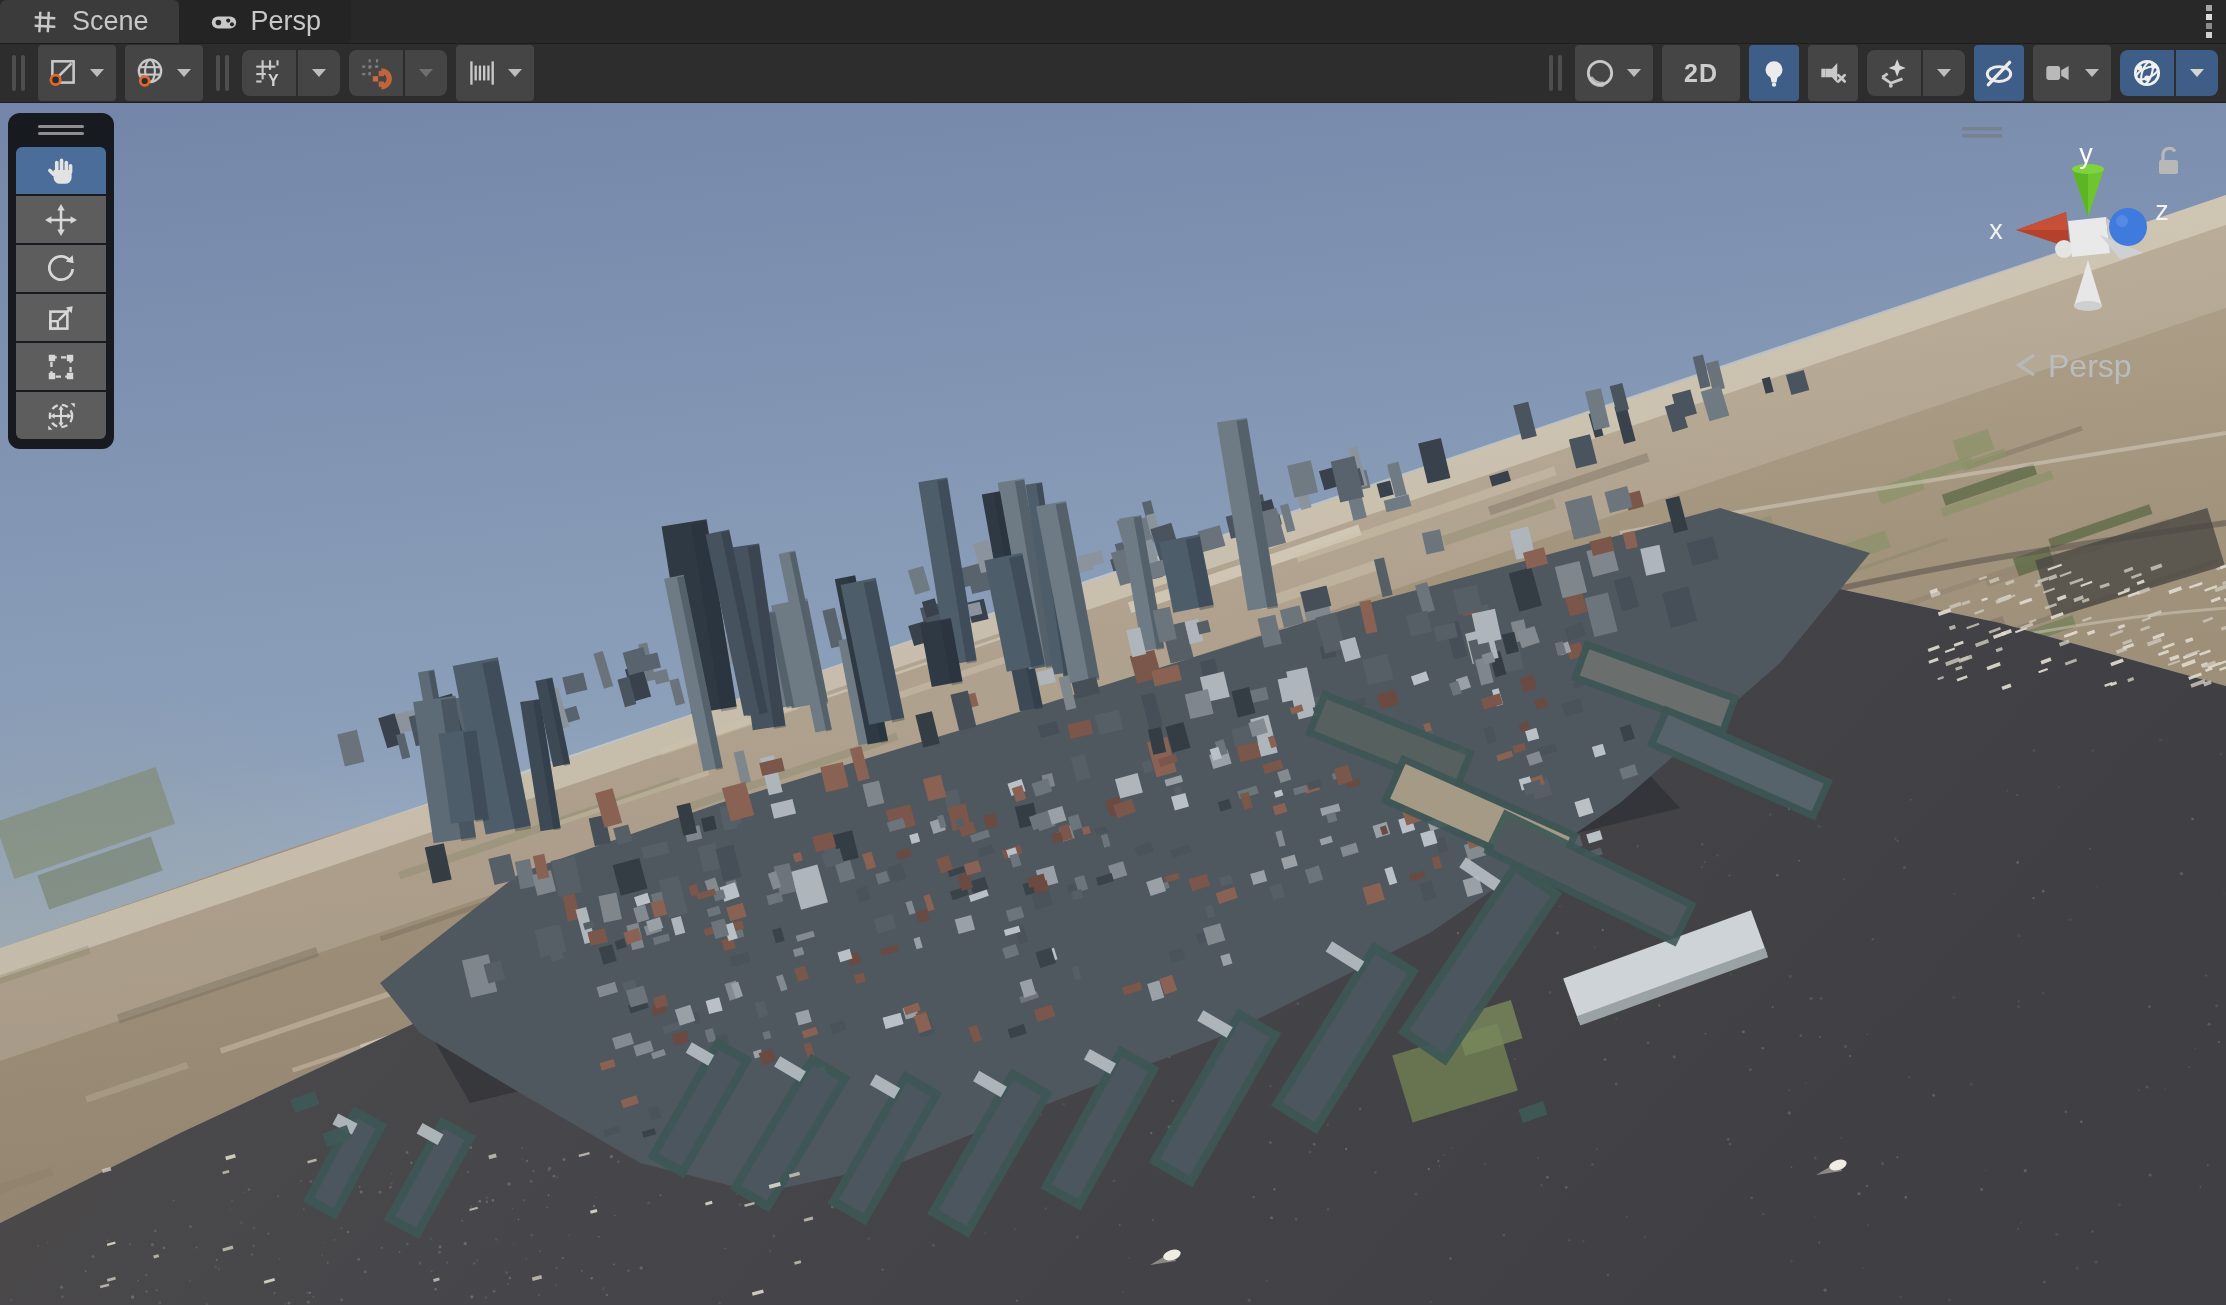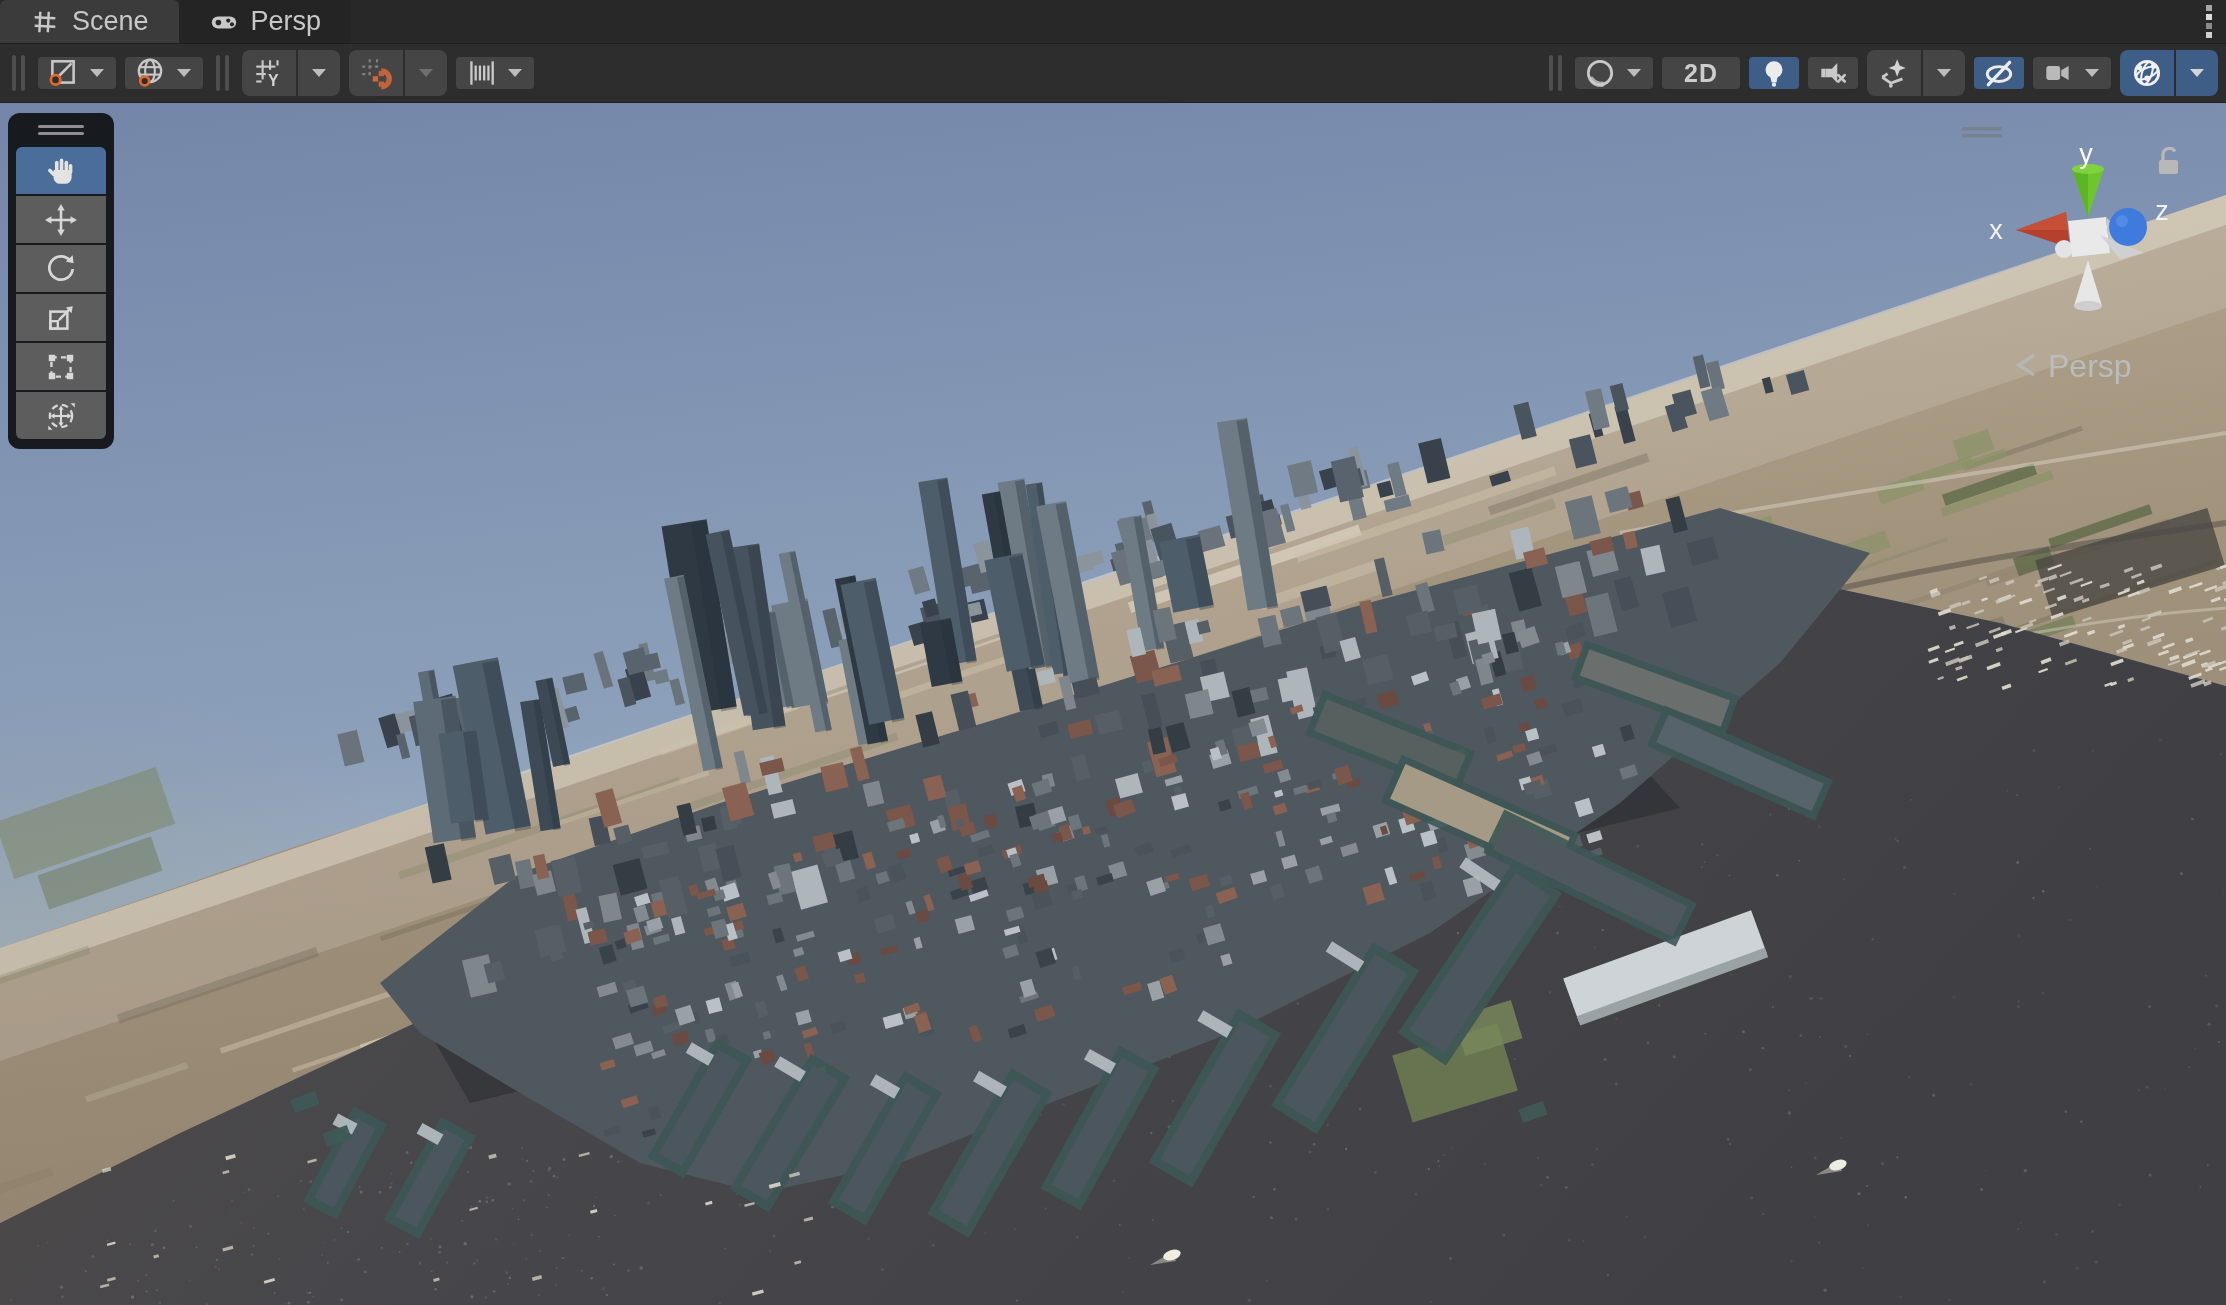--- a/index.html
+++ b/index.html
@@ -18,21 +18,21 @@
   .kebab i:nth-child(2){background:#dcdcdc;}
   .kebab i:nth-child(3){background:#8b8b8b;}
   .kebab i:nth-child(4){background:#cfcfcf;}
 
   
   .toolbar{height:59px;background:#2d2d2d;display:flex;align-items:center;padding:0 8px;box-sizing:border-box;border-bottom:1px solid #202020;}
   .tb-left,.tb-right{display:flex;align-items:center;gap:9px;}
   .tb-spacer{flex:1;}
   .grip{display:flex;gap:5px;margin:0 4px;}
   .grip i{display:block;width:4px;height:36px;background:#4e4e4e;border-radius:2px;}
-  .tb-btn{height:32px;background:#454545;border:none;border-radius:4px;display:flex;align-items:center;justify-content:center;padding:11px 8px;gap:6px;cursor:default;}
+  .tb-btn{height:56px;background:#454545;border:none;border-radius:4px;display:flex;align-items:center;justify-content:center;padding:11px 8px;gap:6px;cursor:default;}
   .tb-btn.on{background:#3e5e88;}
   .tb-seg{display:flex;gap:2px;}
   .tb-seg .seg{height:46px;background:#454545;border:none;display:flex;align-items:center;justify-content:center;padding:0 10px;cursor:default;}
   .tb-seg .seg:first-child{border-radius:8px 0 0 8px;}
   .tb-seg .seg:last-child{border-radius:0 8px 8px 0;}
   .tb-seg.on .seg{background:#3e5e88;}
   .tb2d{color:#cdcdcd;font-size:25px;font-weight:bold;letter-spacing:1px;padding:0 14px;}
   .icsvg{width:34px;height:34px;display:block;}
   .caret{width:22px;height:18px;display:block;}
 

